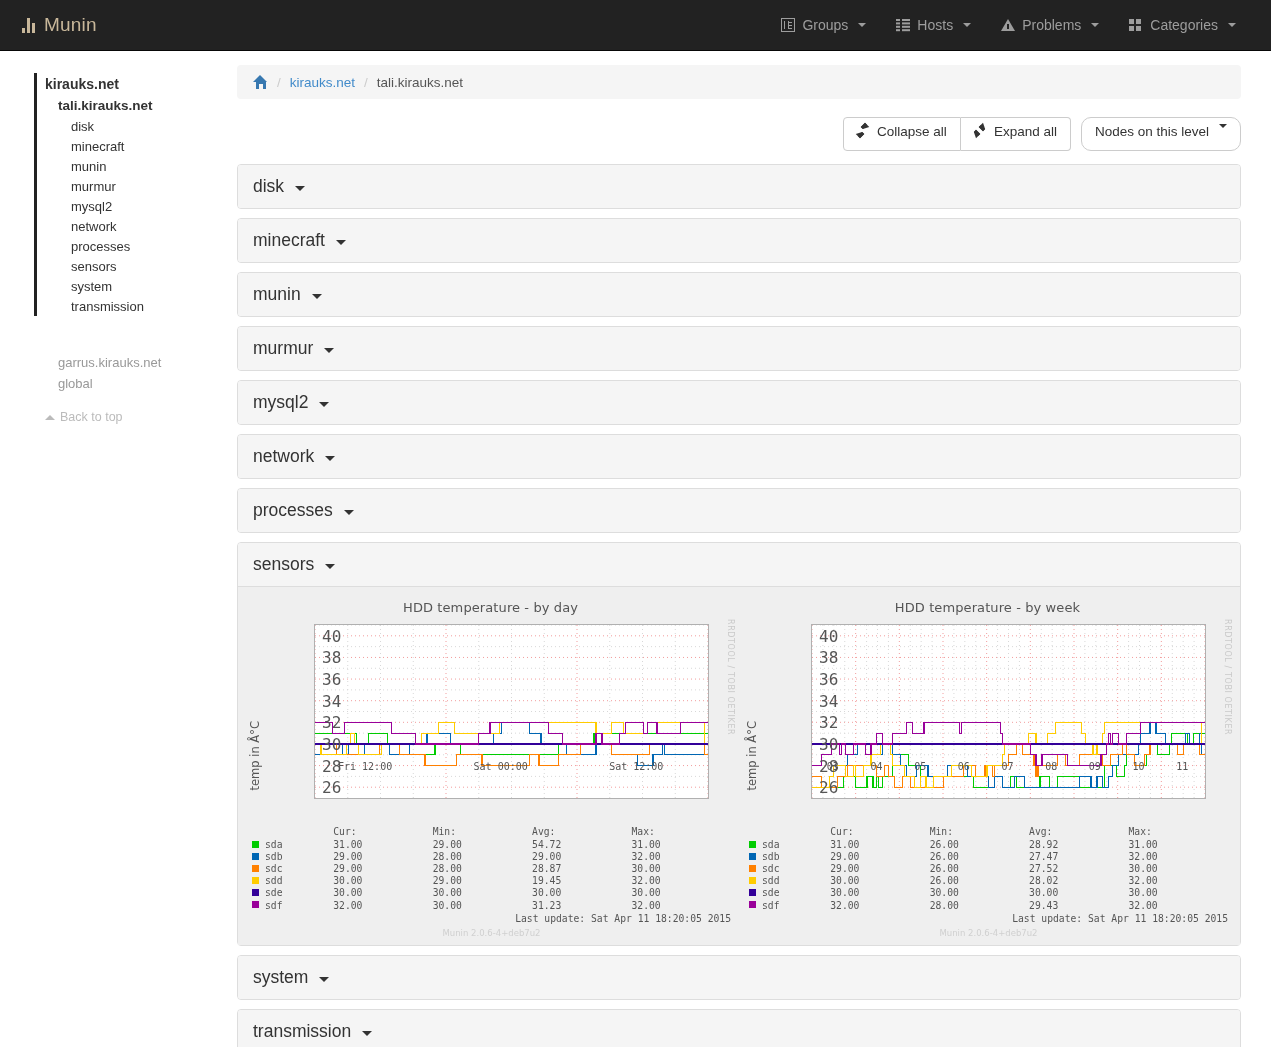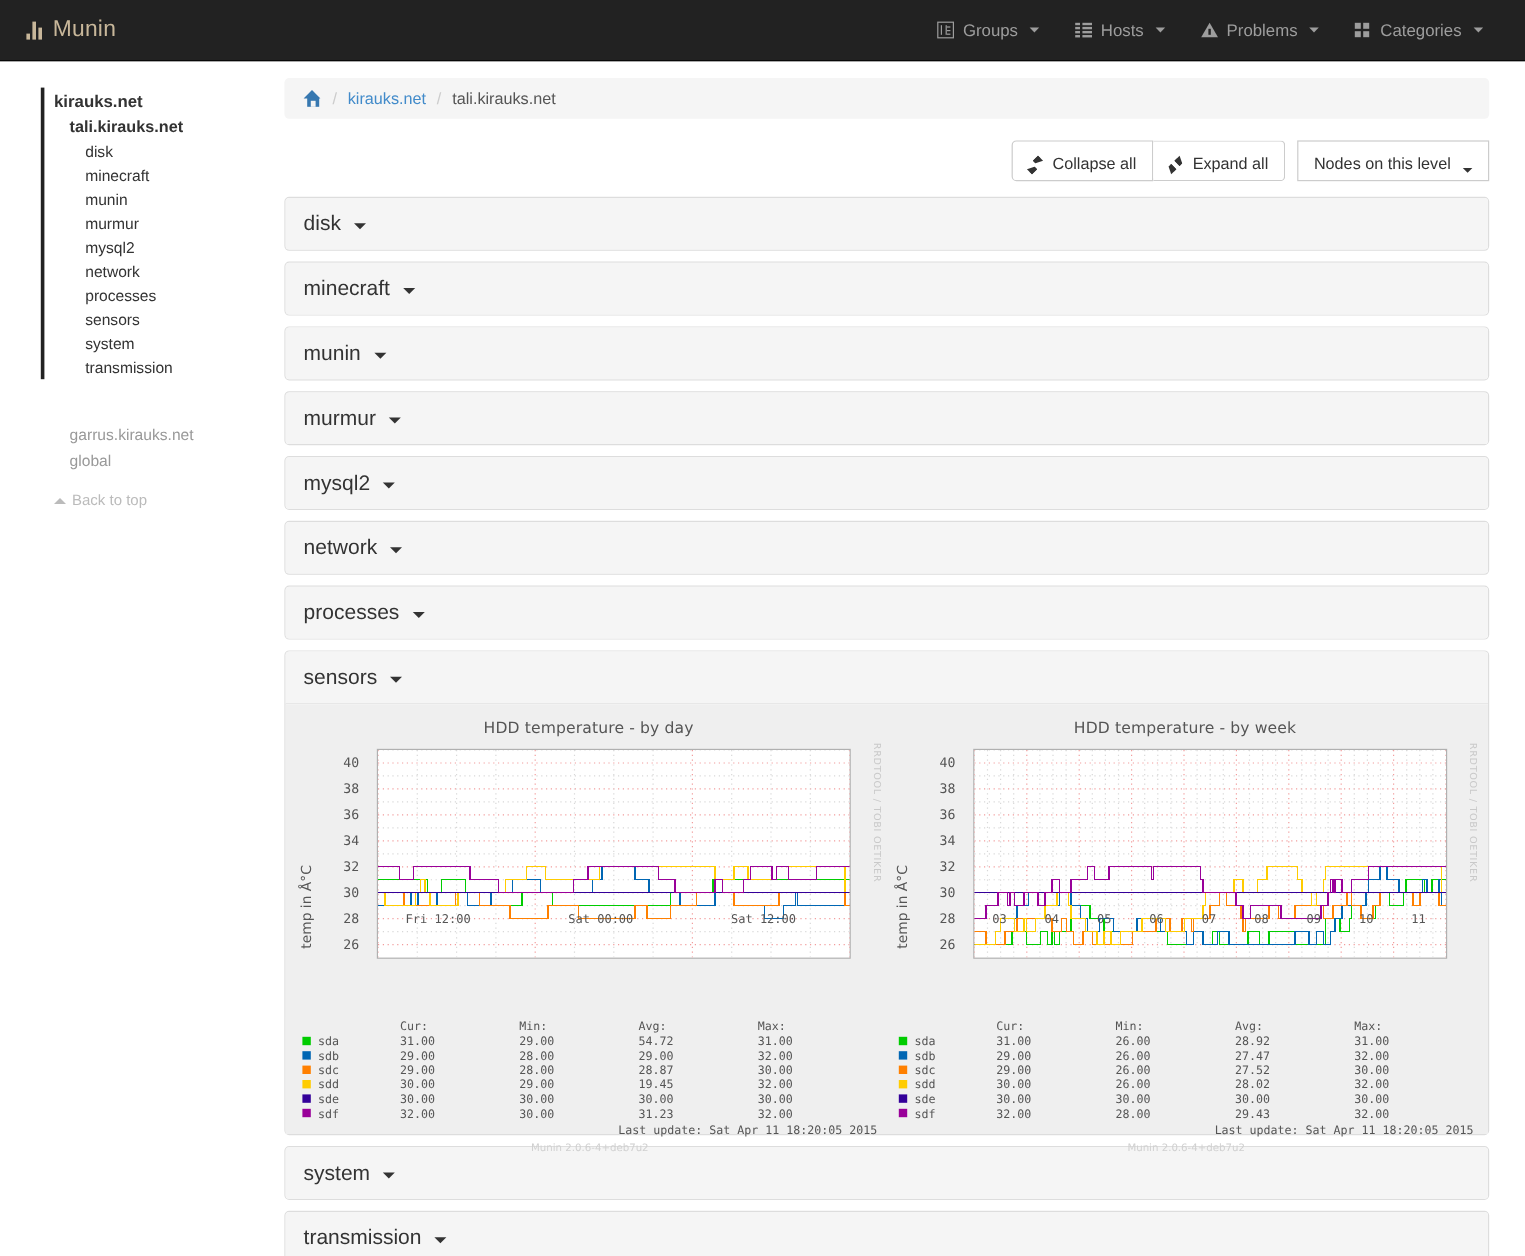--- a/index.html
+++ b/index.html
@@ -144,26 +144,26 @@
 
   
   .toolbar {
     display:flex; justify-content:flex-end; gap:10px;
     margin-top:18px; margin-bottom:13px;
   }
   .btn-group { display:flex; }
   .btn {
     background:#ffffff; border:1px solid #cccccc;
     padding:6px 13px; font-size:13.5px; color:#333333;
-    cursor:pointer; display:flex; align-items:flex-end; gap:7px;
+    cursor:pointer; display:flex; align-items:flex-start; gap:7px;
     height:34px; white-space:nowrap;
   }
   .btn-group .btn:first-child { border-radius:4px 0 0 4px; }
   .btn-group .btn:last-child { border-radius:0 4px 4px 0; border-left:0; }
-  .btn-single { border-radius:0; }
+  .btn-single { border-radius:10px; }
   .arrows-in, .arrows-out {
     position:relative; width:13px; height:13px; flex:0 0 13px;
   }
   .arrows-in::before, .arrows-in::after,
   .arrows-out::before, .arrows-out::after {
     content:""; position:absolute; width:0; height:0;
   }
   .arrows-in::before {
     left:5px; top:0; border:5px solid transparent;
     border-top-color:#333; border-right-color:#333;
@@ -219,42 +219,43 @@
     font-size:8px; color:#c9c9c9; letter-spacing:.6px;
   }
   .g-ylabel {
     position:absolute; left:6px; top:126px;
     writing-mode:vertical-rl; transform:rotate(180deg);
     font-family:"DejaVu Sans", sans-serif;
     font-size:11.5px; color:#555555;
   }
   .g-ytick {
     position:absolute; right:calc(100% + 5px);
-    font-size:11px; color:#555555; white-space:nowrap;
+    font-size:16px; color:#555555; white-space:nowrap;
     transform:translateY(-50%);
+    margin-left:36px;
   }
   .plot {
     position:absolute; left:72px; top:29px;
     width:395px; height:175px;
     background:#ffffff;
     border:1px solid #b0b0b0;
   }
   .g-xtick {
     position:absolute; top:166px;
     font-size:10px; color:#555555; white-space:nowrap;
     transform:translateX(-50%);
   }
 
   
   .g-legend {
     position:absolute; left:10px; top:231px; right:8px;
     font-family:"DejaVu Sans Mono", monospace;
     font-size:9.7px; color:#555555; line-height:12.1px;
   }
-  .g-legend table { width:100%; border-collapse:collapse;margin-top:24px; }
+  .g-legend table { width:100%; border-collapse:collapse; }
   .g-legend td { padding:0; white-space:pre; }
   .lg-name { width:86px; }
   .lg-num { text-align:left; width:106px; }
   .lg-head td { padding-bottom:1px; }
   .sw {
     display:inline-block; width:7px; height:7px; margin-right:6px;
     vertical-align:middle; position:relative; top:-1px;
   }
   .g-lastupd { text-align:right; padding-top:1px; white-space:pre; }
   .g-version {

